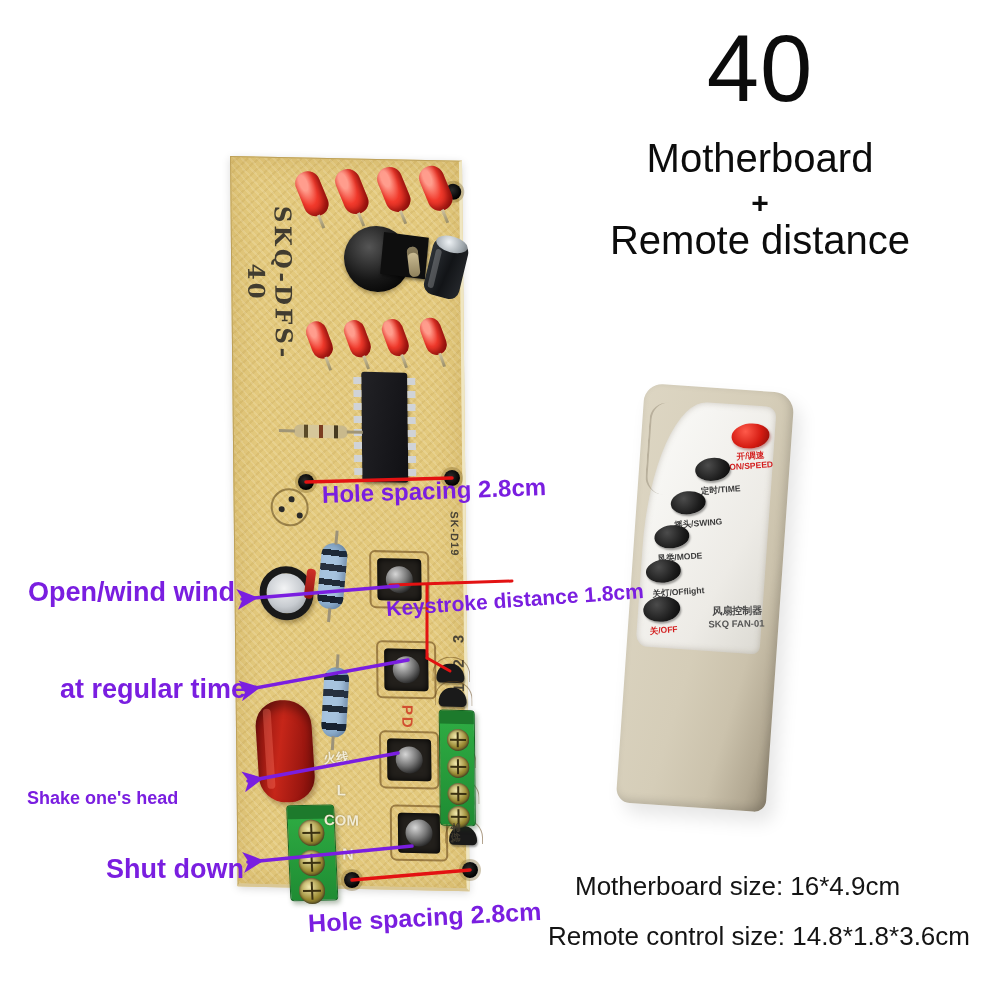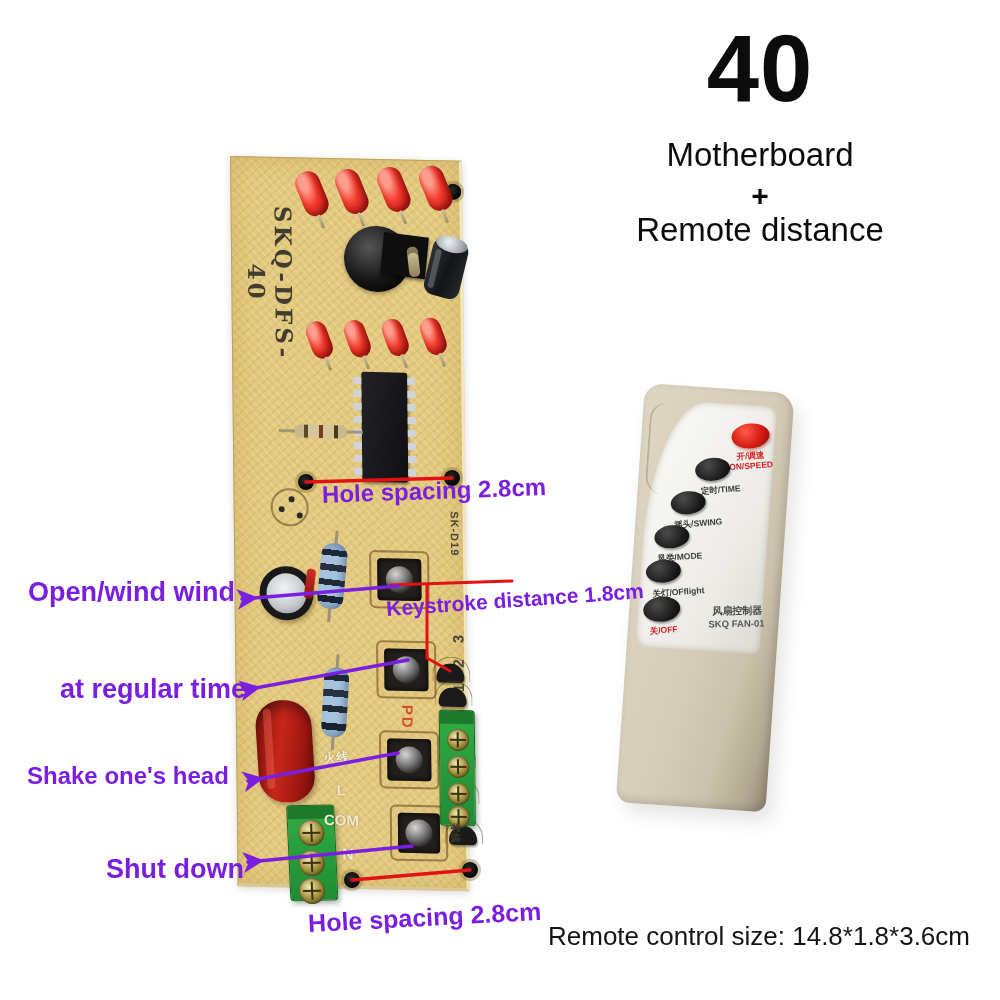--- a/index.html
+++ b/index.html
@@ -123,22 +123,22 @@
   .rbtn.black { background:radial-gradient(circle at 38% 30%, #4c4c4c, #1c1c1c 60%, #050505); box-shadow:1px 2px 2px rgba(0,0,0,.35); }
   .rbtn.red { background:radial-gradient(circle at 38% 30%, #ff5a4a, #d41b12 55%, #7e0b06); box-shadow:1px 2px 3px rgba(120,0,0,.4); }
   .rlbl { font-size:8.5px; font-weight:bold; color:#3b3b3b; transform:rotate(-8deg); text-align:center; line-height:1.15; white-space:nowrap; }
   .rlbl.red { color:#d31f1f; }
   .brand { font-weight:bold; color:#4a4a4a; transform:rotate(-5deg); text-align:center; white-space:nowrap; }
 
   
   #overlay { position:absolute; left:0; top:0; width:1000px; height:1000px; z-index:5; pointer-events:none; }
   .plabel { position:absolute; color:#7a1ee0; font-weight:bold; white-space:nowrap; z-index:6; }
   .title-block { position:absolute; left:600px; top:22px; width:320px; text-align:center; color:#0c0c0c; z-index:2; }
-  .t-num { font-size:94px; font-weight:bold; line-height:1; letter-spacing:1px; }
-  .t-line { font-size:33px; line-height:1;text-align:center; }
+  .t-num { font-size:94px; font-weight:normal; line-height:1; letter-spacing:1px; }
+  .t-line { font-size:40px; line-height:1;text-align:center; }
   .t-plus { font-size:30px; font-weight:bold; line-height:1; }
   .size-text { position:absolute; font-size:26px; color:#141414; white-space:nowrap; z-index:2; }
 </style>
 </head>
 <body>
 
 <div id="canvas">
 
   <div id="board">
     <div class="model-text">SKQ-DFS-40</div>
@@ -270,28 +270,29 @@
     <line x1="427" y1="658" x2="450" y2="671" stroke="#e31212" stroke-width="3" stroke-linecap="round"></line>
 
     <line x1="398" y1="586" x2="242" y2="599" stroke="#7a1ee0" stroke-width="3.5" stroke-linecap="round" marker-end="url(#arrowP)"></line>
     <line x1="408" y1="660" x2="245" y2="690" stroke="#7a1ee0" stroke-width="3.5" stroke-linecap="round" marker-end="url(#arrowP)"></line>
     <line x1="398" y1="753" x2="248" y2="781" stroke="#7a1ee0" stroke-width="3.5" stroke-linecap="round" marker-end="url(#arrowP)"></line>
     <line x1="412" y1="846" x2="248" y2="862" stroke="#7a1ee0" stroke-width="3.5" stroke-linecap="round" marker-end="url(#arrowP)"></line>
   </svg>
 
   <div class="plabel" style="left:28px; top:577px; font-size:27px;">Open/wind wind</div>
   <div class="plabel" style="left:60px; top:674px; font-size:27px;">at regular time</div>
-  <div class="plabel" style="left:27px; top:762px; font-size:24px;">Shake one's head</div>
+  <div class="plabel" style="left:27px; top:788px; font-size:18px;">Shake one's head</div>
   <div class="plabel" style="left:106px; top:842px; font-size:27px;margin-top:12px;">Shut down</div>
   <div class="plabel" style="left:322px; top:477px; font-size:24px; transform:rotate(-2deg);">Hole spacing 2.8cm</div>
   <div class="plabel" style="left:386px; top:588px; font-size:21px; transform:rotate(-4deg);">Keystroke distance 1.8cm</div>
   <div class="plabel" style="left:308px; top:903px; font-size:25px; transform:rotate(-3deg);">Hole spacing 2.8cm</div>
 
   <div class="title-block">
     <div class="t-num">40</div>
     <div class="t-line" style="margin-top:22px;">Motherboard</div>
     <div class="t-plus" style="margin-top:10px;">+</div>
     <div class="t-line" style="margin-top:2px;">Remote distance</div>
   </div>
 
+  <div class="size-text" style="left:575px; top:871px;">Motherboard size: 16*4.9cm</div>
   <div class="size-text" style="left:548px; top:921px;">Remote control size: 14.8*1.8*3.6cm</div>
 
 </div>
 
 </body></html>

